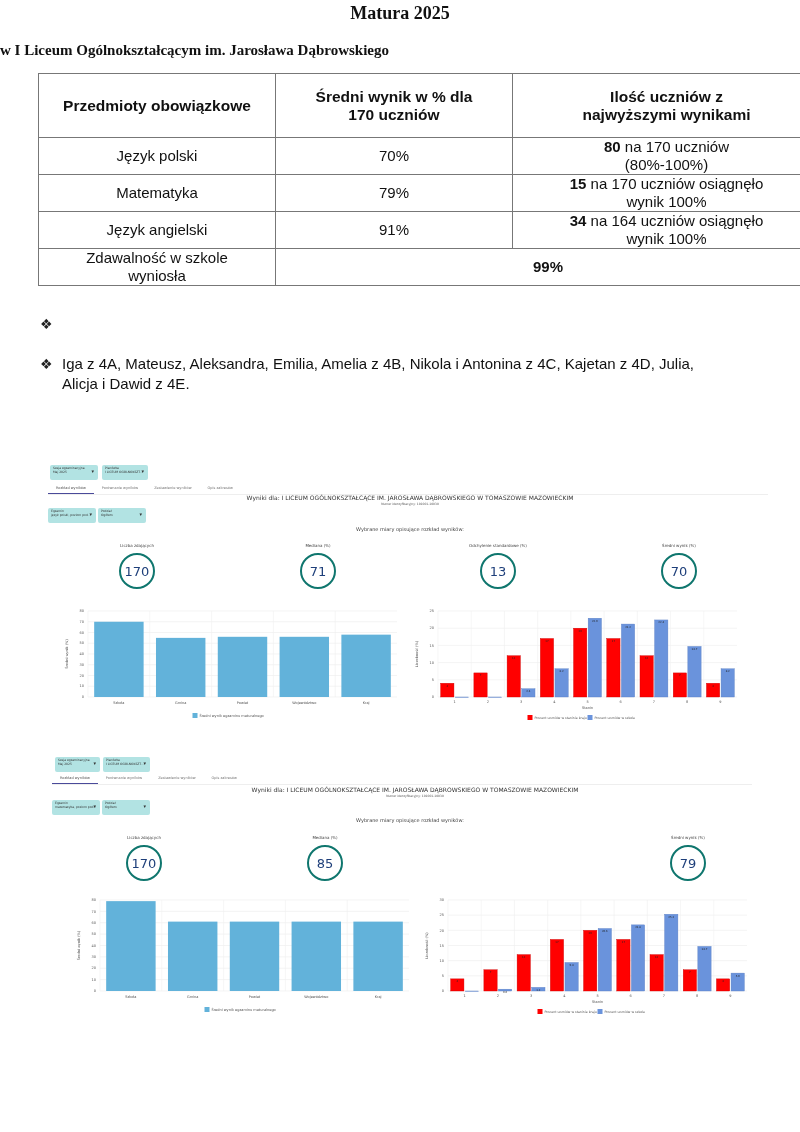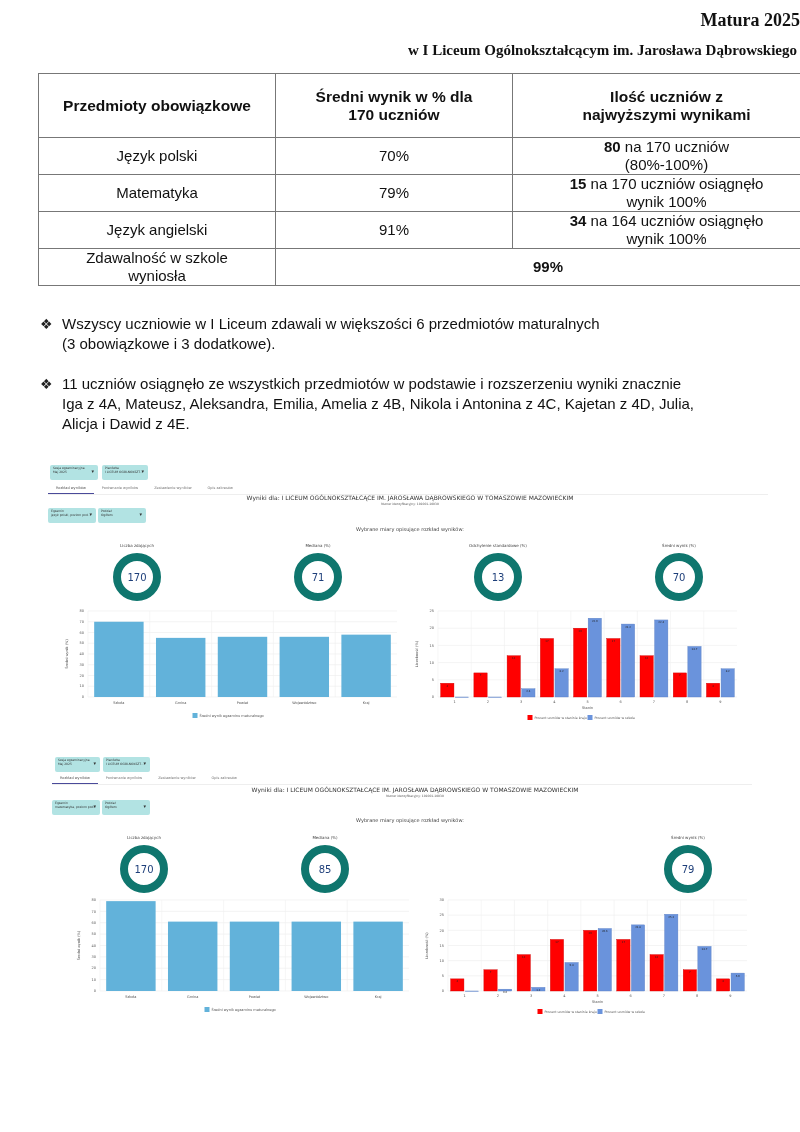--- a/index.html
+++ b/index.html
@@ -1,18 +1,18 @@
 <!DOCTYPE html>
 <html><head>
 <meta charset="utf-8">
 <style>
   html, body { margin: 0; padding: 0; background: #ffffff; }
   body { width: 800px; height: 1132px; position: relative; overflow: hidden; font-family: "Liberation Sans", sans-serif; color: #111; }
-  .title { position: absolute; top: 10px; left: 0; width: 800px; text-align: right; font-family: "Liberation Serif", serif; font-weight: bold; font-size: 18px; }
-  .subtitle { position: absolute; top: 42px; left: 16px; width: 781px; text-align: right; font-family: "Liberation Serif", serif; font-weight: bold; font-size: 15px; }
+  .title { position: absolute; top: 3px; left: 0; width: 800px; text-align: center; font-family: "Liberation Serif", serif; font-weight: bold; font-size: 18px; }
+  .subtitle { position: absolute; top: 42px; left: 0; width: 781px; text-align: left; font-family: "Liberation Serif", serif; font-weight: bold; font-size: 15px; }
   table.results { position: absolute; top: 73px; left: 38px; width: 783px; border-collapse: collapse; font-size: 15px; }
   table.results td, table.results th { border: 1.5px solid #777; text-align: center; vertical-align: middle; padding: 0 4px; line-height: 18px; }
   table.results th { height: 63px; font-weight: bold; font-size: 15.5px; }
   table.results td { height: 36px; }
   table.results .col1 { width: 228px; }
   table.results .col2 { width: 228px; }
   .bullets { position: absolute; top: 314px; left: 40px; width: 740px; font-size: 15px; line-height: 20px; }
   .bullet { display: flex; margin-bottom: 20px; }
   .bullet .mark { width: 22px; flex: none; font-size: 14px; color: #222; }
   .bullet .txt div { white-space: nowrap; }
@@ -23,21 +23,21 @@
   .sel { position: absolute; height: 15px; background: #b2e3e3; border-radius: 2px; font-size: 3px; line-height: 4px; padding: 1px 3px; color: #333; box-sizing: border-box; }
   .sel .chev { position: absolute; right: 4px; top: 4px; font-size: 5px; }
   .tabs { position: absolute; display: flex; font-size: 3.5px; color: #777; border-bottom: 1px solid #eee; }
   .tabs .tab { padding: 2px 8px 3px; }
   .tabs .tab.active { border-bottom: 1px solid #4a4a9a; color: #555; }
   .dtitle { position: absolute; text-align: center; font-size: 6px; color: #333; }
   .dsub { position: absolute; text-align: center; font-size: 3px; color: #555; }
   .measures { position: absolute; text-align: center; font-size: 5px; color: #444; }
   .stat { position: absolute; text-align: center; width: 80px; }
   .stat .lbl { font-size: 4px; color: #444; height: 10px; }
-  .stat .circle { width: 32px; height: 32px; border: 8px solid #0f766e; border-radius: 50%; margin: 0 auto; display: flex; align-items: center; justify-content: center; font-size: 10px; color: #1e3f7a; }
+  .stat .circle { width: 32px; height: 32px; border: 2px solid #0f766e; border-radius: 50%; margin: 0 auto; display: flex; align-items: center; justify-content: center; font-size: 13px; color: #1e3f7a; }
   svg.chart { position: absolute; overflow: visible; }
   svg text { font-family: "DejaVu Sans", sans-serif; }
 </style>
 </head>
 <body>
 
 <div class="title">Matura 2025</div>
 <div class="subtitle">w I Liceum Ogólnokształcącym im. Jarosława Dąbrowskiego</div>
 
 <table class="results">
@@ -65,29 +65,24 @@
   <tr>
     <td><span style="display:inline-block;width:180px">Zdawalność w szkole wyniosła</span></td>
     <td colspan="2" style="font-weight:bold">99%</td>
   </tr>
 </tbody>
   </table>
 
 <div class="bullets">
   <div class="bullet">
     <span class="mark">❖</span>
-    <div class="txt">
-      <div>Wszyscy uczniowie w I Liceum zdawali w większości 6 przedmiotów maturalnych</div>
-      <div>(3 obowiązkowe i 3 dodatkowe).</div>
-    </div>
   </div>
   <div class="bullet">
     <span class="mark">❖</span>
     <div class="txt">
-      <div>11 uczniów osiągnęło ze wszystkich przedmiotów w podstawie i rozszerzeniu wyniki znacznie</div>
       <div>Iga z 4A, Mateusz, Aleksandra, Emilia, Amelia z 4B, Nikola i Antonina z 4C, Kajetan z 4D, Julia,</div>
       <div>Alicja i Dawid z 4E.</div>
     </div>
   </div>
 </div>
 
 <div class="dash dash1">
   <div class="sel" style="left:50px;top:5px;width:48px">
     <div>Sesja egzaminacyjna</div>
     <div>Maj 2025</div>

